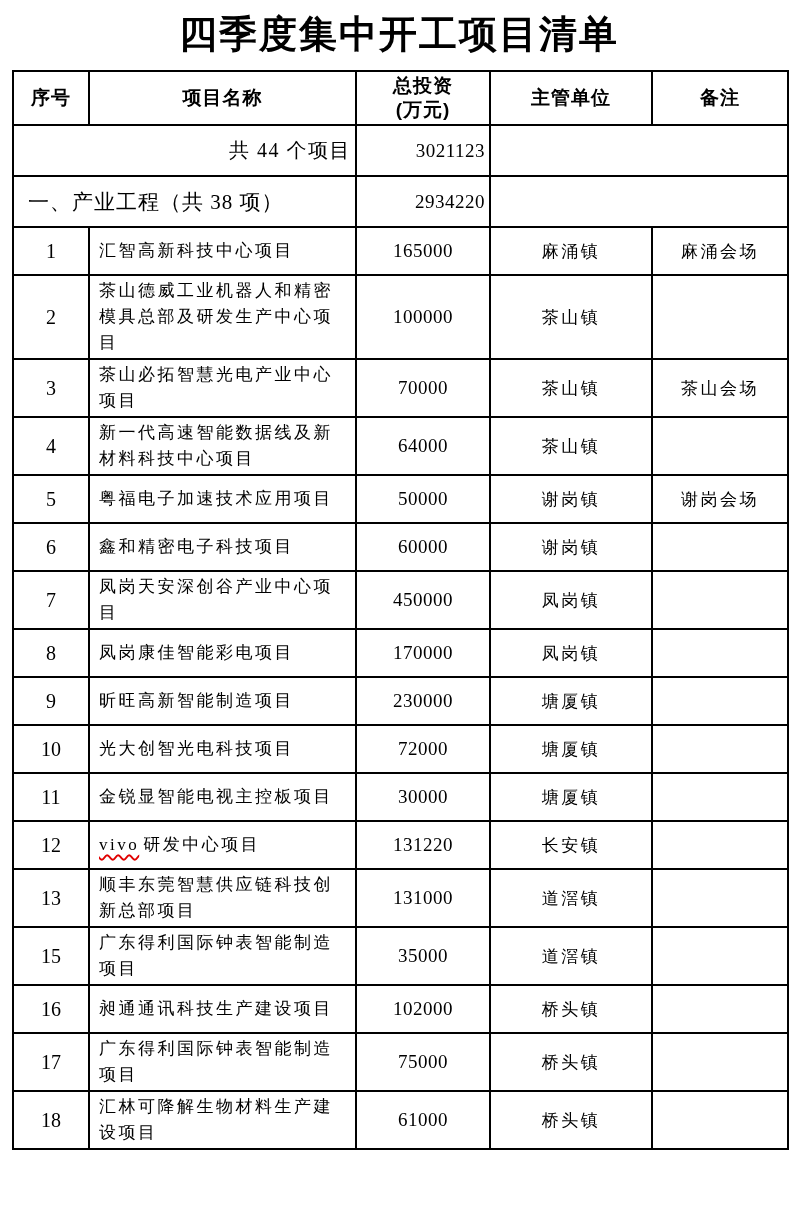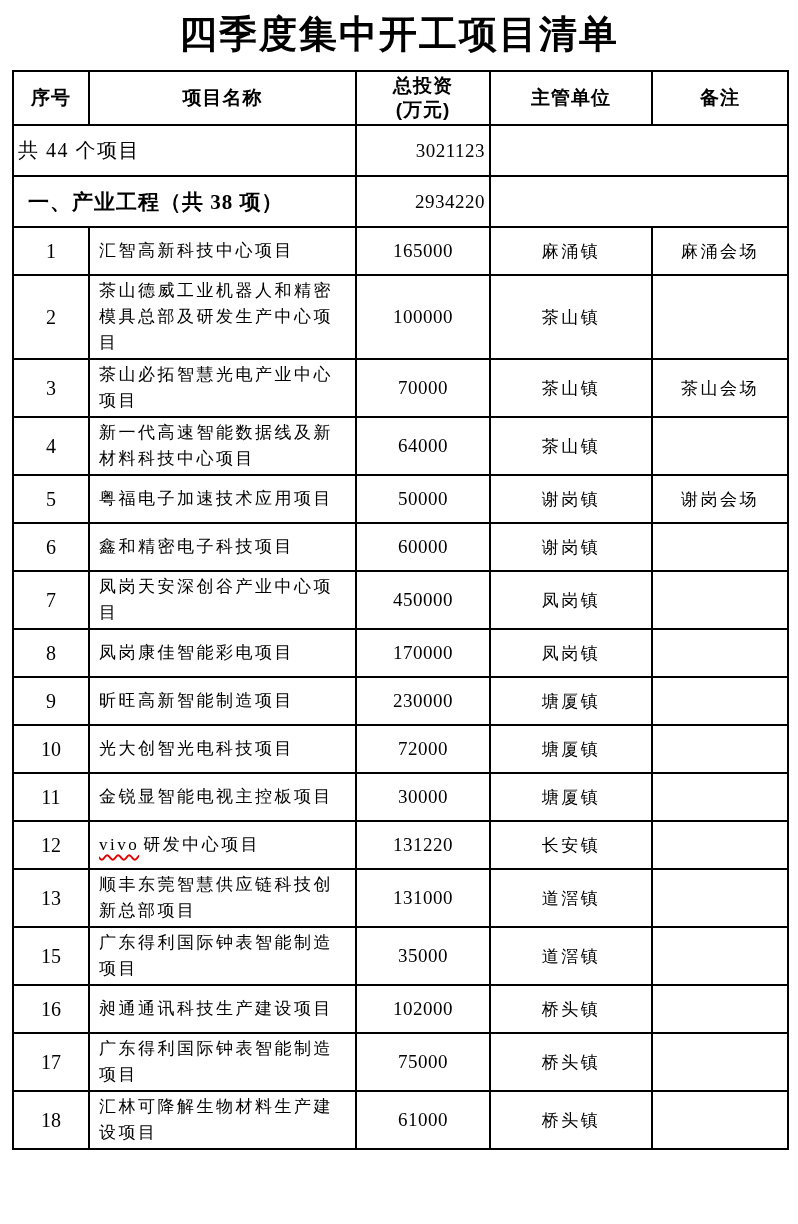--- a/index.html
+++ b/index.html
@@ -49,26 +49,26 @@
   }
   td { font-size: 17px; text-align: center; height: 48px; }
 
   td.idx-cell      { font-size: 20px; }
   td.name-cell     { text-align: left; padding-left: 9px; padding-right: 22px;
                      letter-spacing: 2.5px; line-height: 26px; }
   td.invest-cell   { font-size: 19px; letter-spacing: 0.5px; }
   td.unit-cell, td.remark-cell { letter-spacing: 2.5px; }
 
   tr.summary-row td { height: 51px; }
-  tr.summary-row td.label-cell { font-size: 20px; letter-spacing: 1.5px; text-align: left; }
+  tr.summary-row td.label-cell { font-size: 20px; letter-spacing: 1.5px; text-align: right; }
   tr.summary-row td.invest-cell, tr.section-row td.invest-cell { font-weight: normal; text-align: right; }
 
   tr.section-row td { height: 51px; }
   tr.section-row td.label-cell {
-    font-size: 21px; font-weight: bold; letter-spacing: 1px;
+    font-size: 21px; font-weight: normal; letter-spacing: 1px;
     text-align: left; padding-left: 14px;
   }
 
   .squiggle {
     text-decoration: underline wavy #e00000;
     text-decoration-thickness: 2px;
     text-underline-offset: 4px;
     margin-right: 4px;
   }
 </style>

